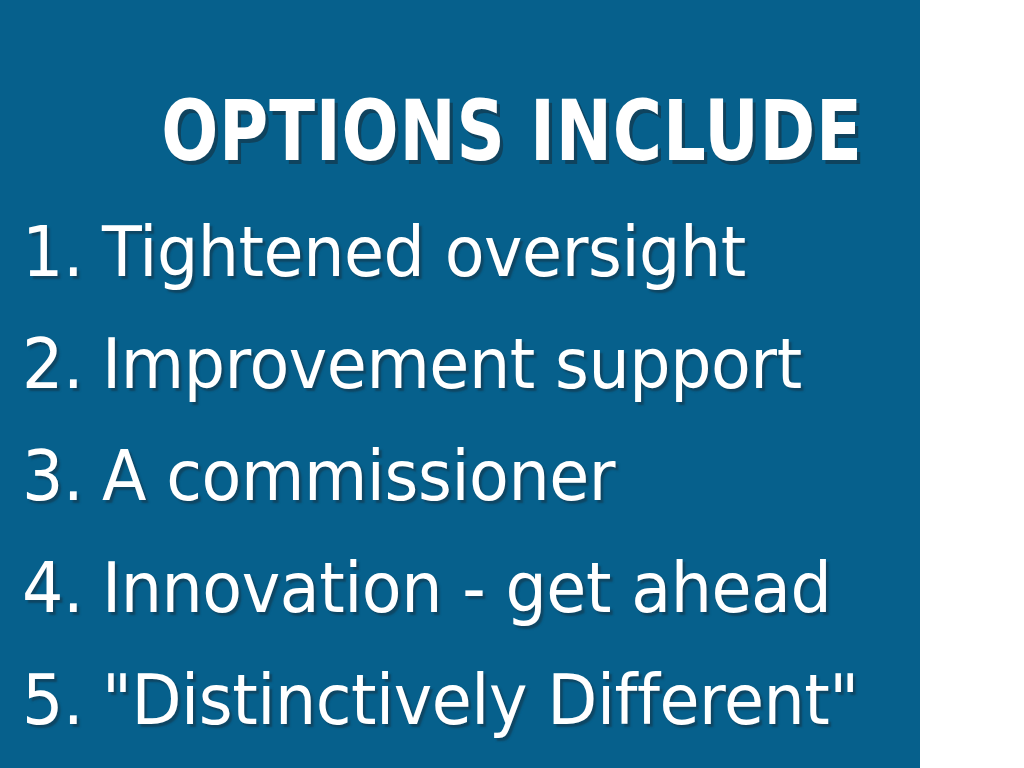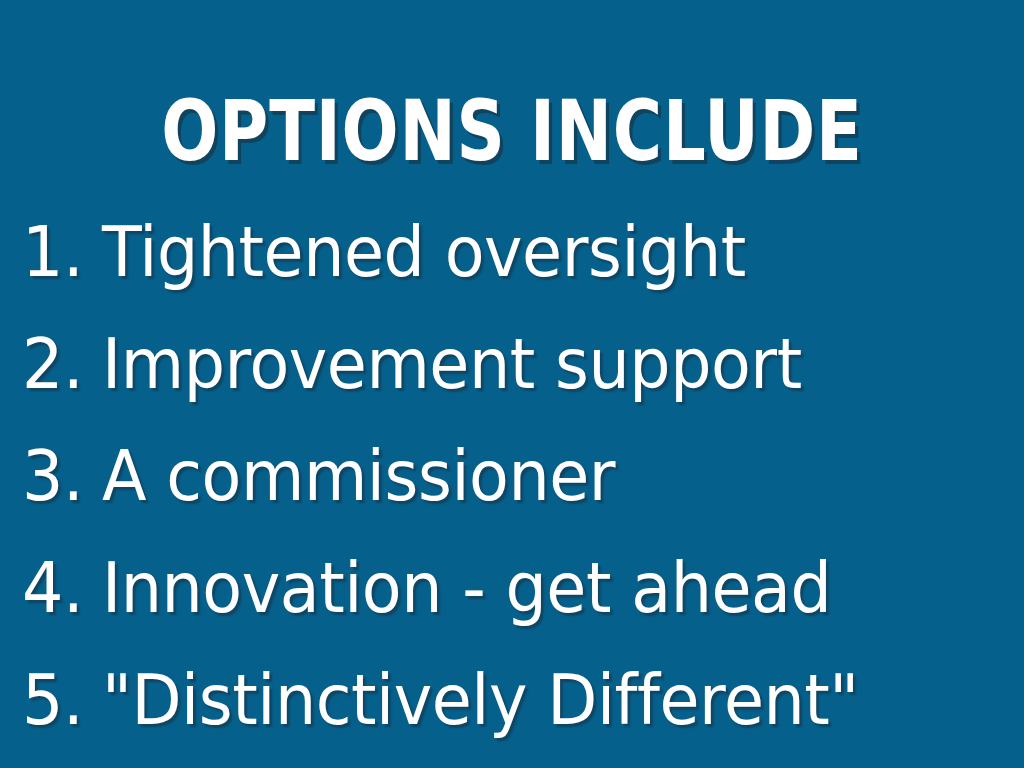--- a/index.html
+++ b/index.html
@@ -10,21 +10,21 @@
 
   body {
     width: 1024px;
     height: 768px;
     overflow: hidden;
     font-family: "Liberation Sans", sans-serif;
   }
 
   #slide {
     position: relative;
-    width: 1024px;
+    width: 920px;
     height: 768px;
     background: #06608C;
     box-sizing: border-box;
     overflow: hidden;
   }
 
   
   #slide-title {
     position: absolute;
     top: 30px;

